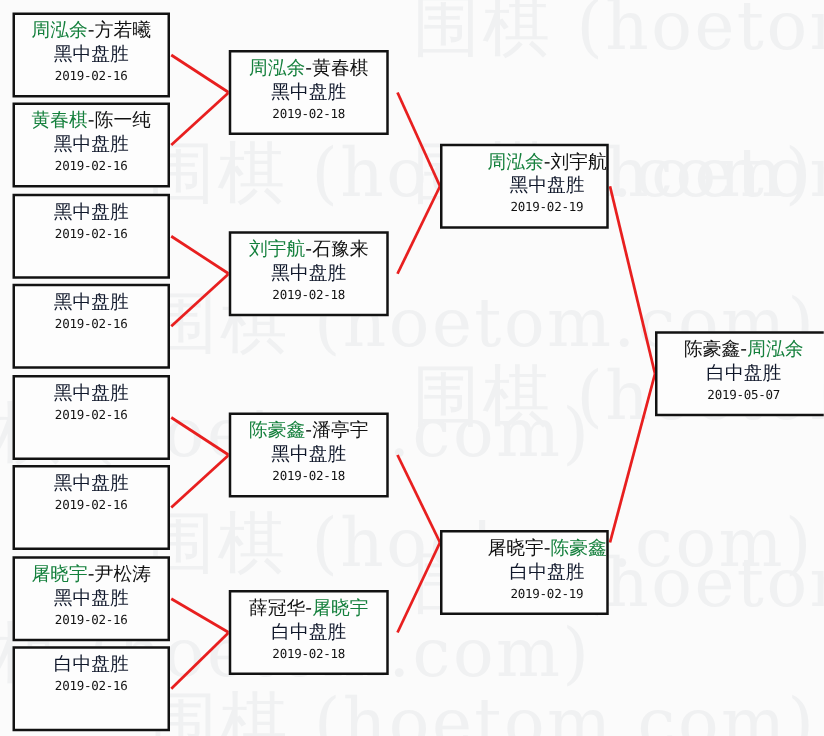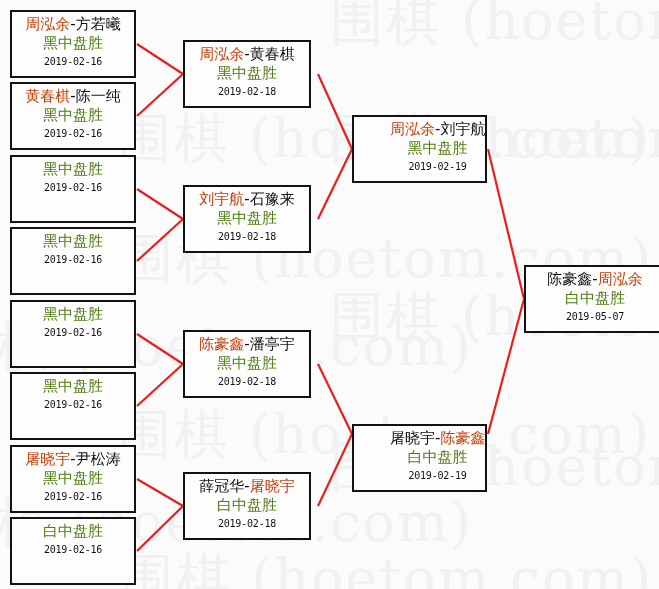--- a/index.html
+++ b/index.html
@@ -75,29 +75,29 @@
     padding: 3px 0 4px 0;
     font-family: "DejaVu Sans", "Liberation Sans", sans-serif;
   }
   .players {
     font-size: 15px;
     line-height: 19px;
     color: #111111;
     white-space: nowrap;
   }
   .players .win {
-    color: #c2410c;
+    color: #15803d;
   }
   .players .sep {
     color: #111111;
   }
   .result {
     font-size: 15px;
     line-height: 19px;
-    color: #4d7c0f;
+    color: #0f172a;
   }
   .date {
     font-size: 10px;
     line-height: 18px;
     color: #111111;
     font-family: "DejaVu Sans Mono", "Liberation Mono", monospace;
     letter-spacing: -0.2px;
   }
 
   

